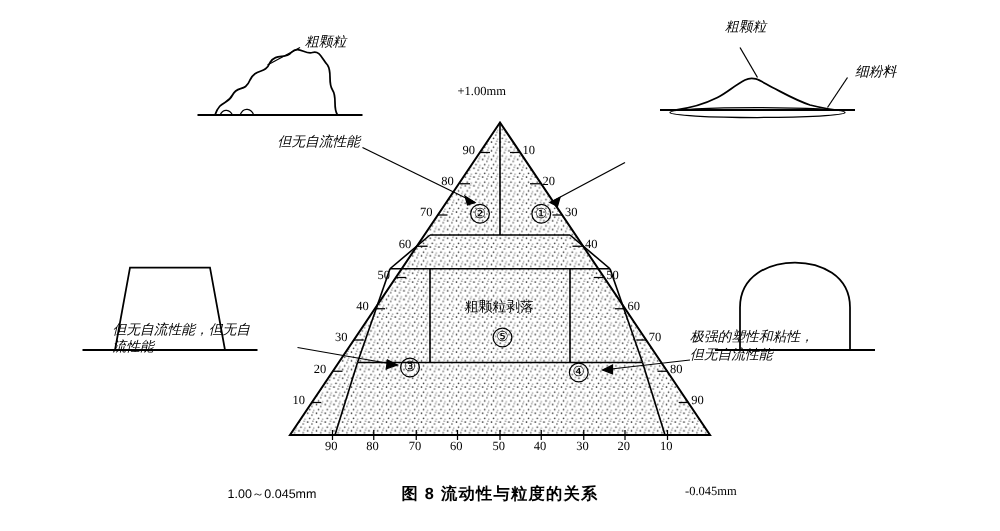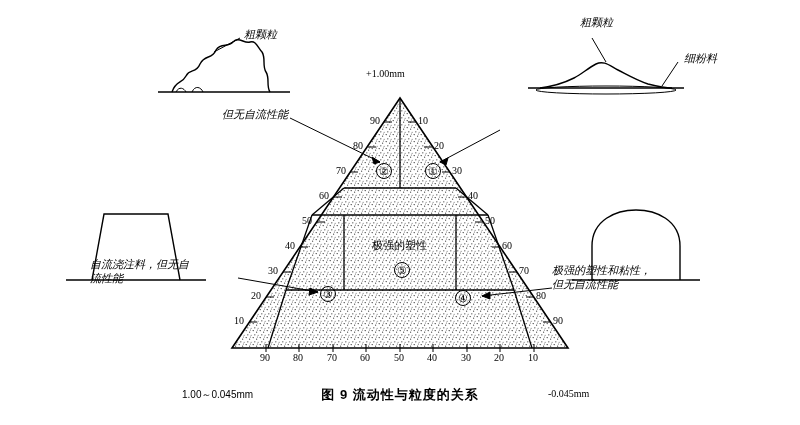--- a/index.html
+++ b/index.html
@@ -211,32 +211,32 @@
   <div class="abs tick" style="left:360px; top:352px;">60</div>
   <div class="abs tick" style="left:394px; top:352px;">50</div>
   <div class="abs tick" style="left:427px; top:352px;">40</div>
   <div class="abs tick" style="left:461px; top:352px;">30</div>
   <div class="abs tick" style="left:494px; top:352px;">20</div>
   <div class="abs tick" style="left:528px; top:352px;">10</div>
 
   <div class="abs axis-end" style="left:182px; top:352px;">1.00～0.045mm</div>
   <div class="abs axis-end" style="left:548px; top:352px;font-family:Liberation Serif, serif;">-0.045mm</div>
 
-  <div class="abs region-label" style="left:372px; top:238px;">极强的塑性</div>
+  <div class="abs region-label" style="left:372px; top:238px;">粗颗粒剥落</div>
 
   <div class="abs circnum" style="left:425px; top:163px;">①</div>
   <div class="abs circnum" style="left:376px; top:163px;">②</div>
   <div class="abs circnum" style="left:320px; top:286px;">③</div>
   <div class="abs circnum" style="left:455px; top:290px;">④</div>
   <div class="abs circnum" style="left:394px; top:262px;">⑤</div>
 
   <div class="abs lbl" style="left:244px; top:28px;">粗颗粒</div>
   <div class="abs lbl" style="left:222px; top:108px;">但无自流性能</div>
   <div class="abs lbl" style="left:580px; top:16px;">粗颗粒</div>
   <div class="abs lbl" style="left:636px; top:52px;margin-left:48px;">细粉料</div>
-  <div class="abs lbl" style="left:90px; top:258px; width:130px;">自流浇注料，但无自
+  <div class="abs lbl" style="left:90px; top:258px; width:130px;">但无自流性能，但无自
 流性能</div>
   <div class="abs lbl" style="left:552px; top:264px; width:140px;">极强的塑性和粘性，
 但无自流性能</div>
 
-  <div class="caption" style="left:0; top:386px;">图 9    流动性与粒度的关系</div>
+  <div class="caption" style="left:0; top:386px;">图 8    流动性与粒度的关系</div>
 
 </div>
 
 </body></html>

